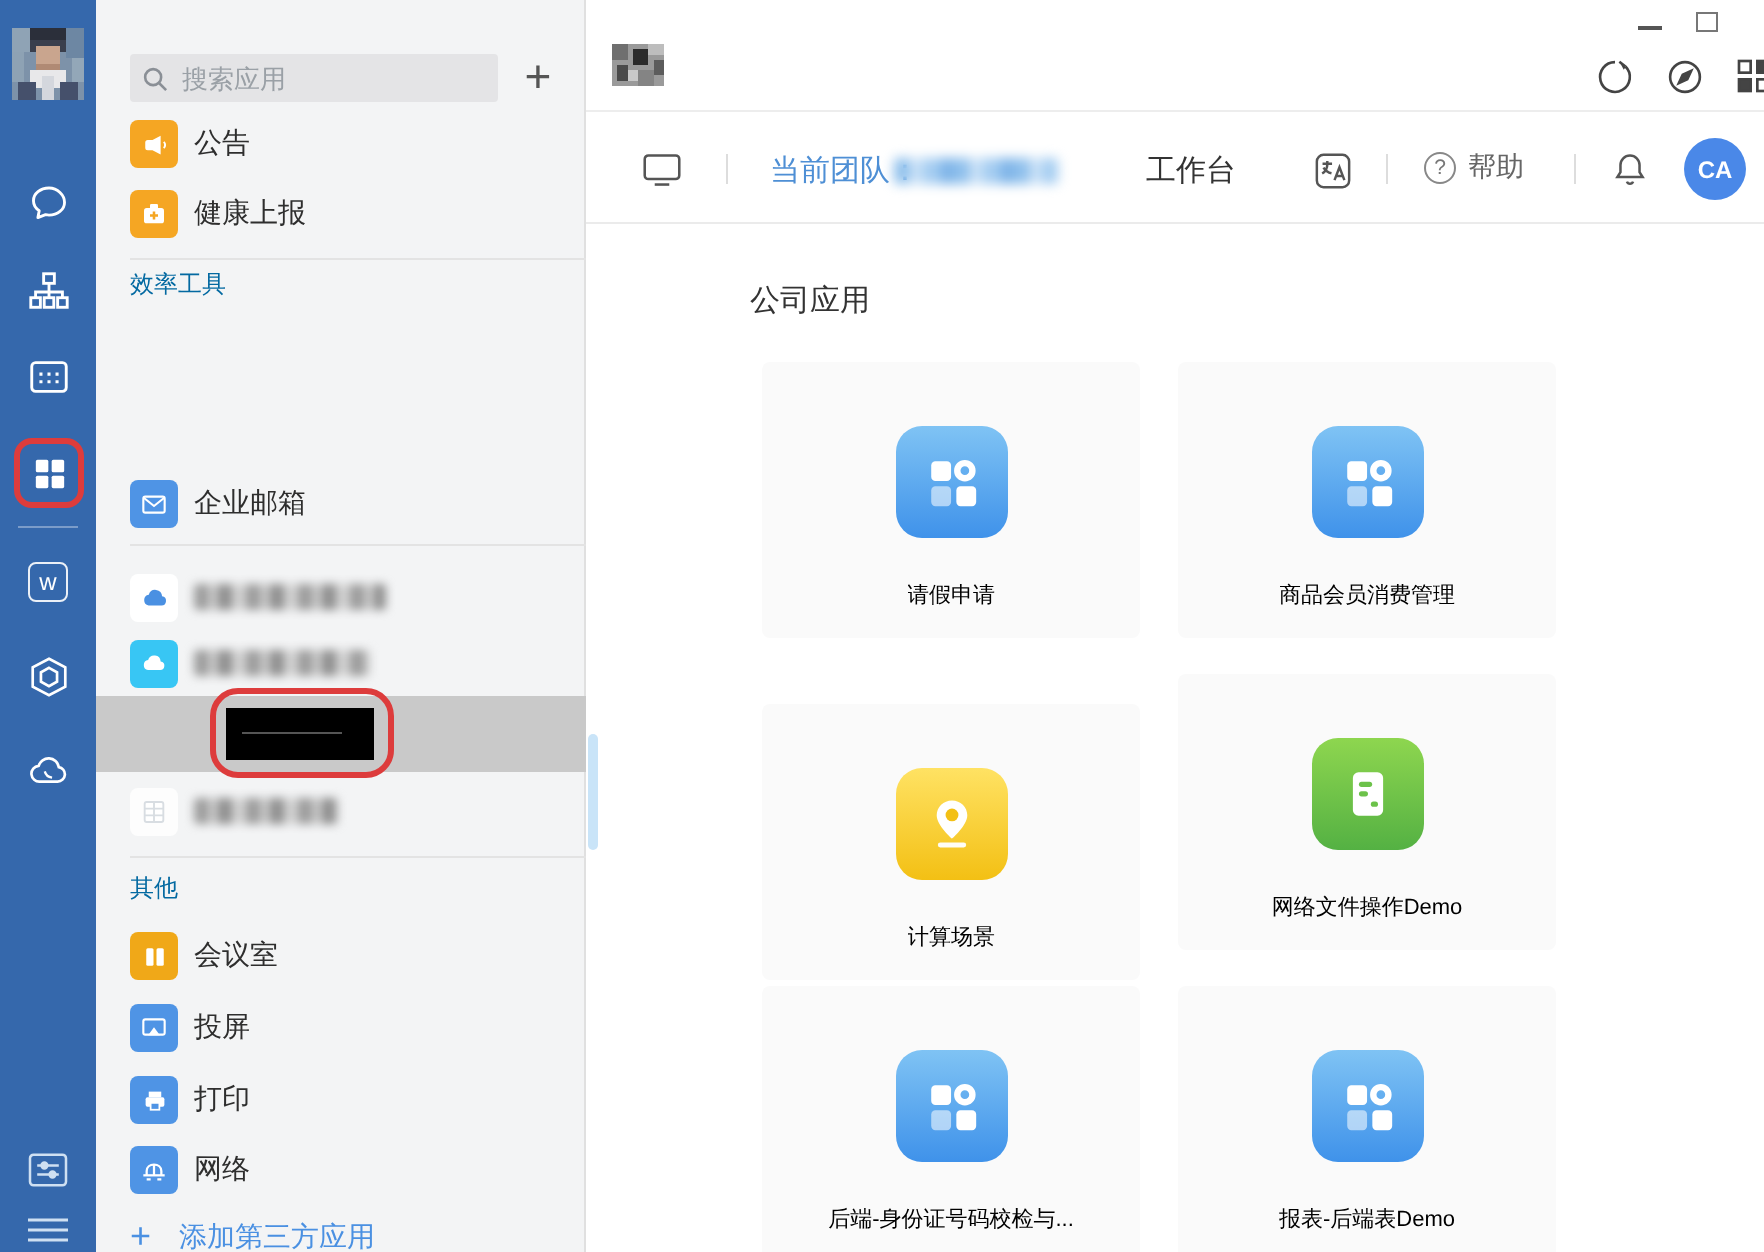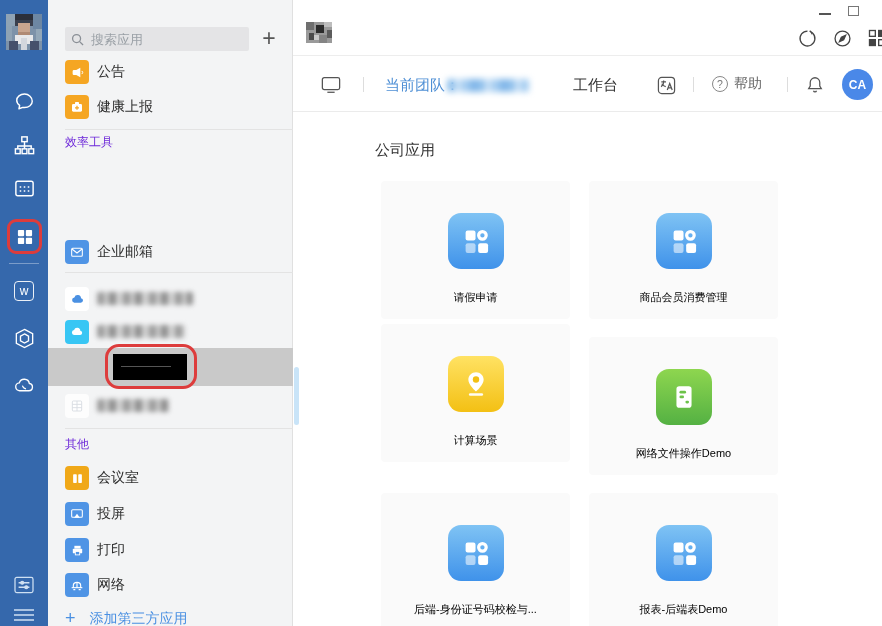--- a/index.html
+++ b/index.html
@@ -25,21 +25,21 @@
               display:flex;align-items:center;padding:12px 6px;box-sizing:border-box;}
   .search-box input{border:0;background:transparent;outline:none;width:100%;font-size:13px;color:#333;
                     font-family:inherit;margin-left:5px;}
   .search-box input::placeholder{color:#9aa0a6;}
   .panel-plus{left:206px;top:23px;width:30px;height:30px;font-size:23px;color:#555;font-weight:300;
               display:flex;align-items:center;justify-content:center;}
   .p-row{left:0;width:294px;height:32px;display:flex;align-items:center;cursor:default;}
   .p-ico{position:absolute;left:17px;width:24px;height:24px;border-radius:4px;
          display:flex;align-items:center;justify-content:center;box-sizing:border-box;}
   .p-label{position:absolute;left:49px;font-size:14px;color:#2e2e2e;white-space:nowrap;}
-  .p-section{left:17px;font-size:12px;color:#6d28d9;}
+  .p-section{left:17px;font-size:12px;color:#0369a1;}
   .p-divider{left:17px;width:228px;height:1px;background:#e3e3e3;}
   .blur-txt{position:absolute;left:49px;height:13px;border-radius:2px;filter:blur(2.5px);
             background:repeating-linear-gradient(90deg,#9c9c9c 0 7px,#c9c9c9 7px 12px,#8f8f8f 12px 19px,#d2d2d2 19px 26px);}
   .sel-row{left:0;top:348px;width:245px;height:38px;background:#c9c9c9;}
   .censor{left:65px;top:354px;width:74px;height:26px;background:#000;}
   .censor:after{content:"";position:absolute;left:8px;top:12px;width:50px;height:1px;background:#555;}
   .panel-footer{left:17px;top:608px;display:flex;align-items:center;color:#4a90e2;}
   .panel-footer .plus{font-size:18px;margin-right:14px;font-weight:300;}
   .panel-footer .lbl{font-size:14px;}
   .live-txt{color:#fff;font-size:6.5px;font-weight:bold;letter-spacing:.2px;}
@@ -407,21 +407,21 @@
       <svg width="34" height="34" viewBox="0 0 36 36">
           <rect x="7" y="7" width="10.5" height="10.5" rx="2.2" fill="#fff"></rect>
           <circle cx="24.8" cy="12" r="4" fill="none" stroke="#fff" stroke-width="3.4"></circle>
           <rect x="7" y="20.3" width="10.5" height="10.5" rx="2.2" fill="#fff" opacity=".55"></rect>
           <rect x="20.3" y="20.3" width="10.5" height="10.5" rx="2.2" fill="#fff"></rect>
         </svg>
     </div>
     <div class="card-name">商品会员消费管理</div>
   </div>
 
-  <div class="abs card" style="left:88px;top:324px">
+  <div class="abs card" style="left:88px;top:352px">
     <div class="app-ico ic-yellow">
       <svg width="34" height="34" viewBox="0 0 36 36">
           <path d="M18 5.5c-4.5 0-8.1 3.5-8.1 7.9 0 5.5 8.1 12.4 8.1 12.4s8.1-6.9 8.1-12.4c0-4.4-3.6-7.9-8.1-7.9z" fill="#fff"></path>
           <circle cx="18" cy="13.2" r="3.4" fill="#f3c014"></circle>
           <rect x="10.5" y="27.8" width="15" height="2.6" rx="1.3" fill="#fff" opacity=".95"></rect>
         </svg>
     </div>
     <div class="card-name">计算场景</div>
   </div>
 

